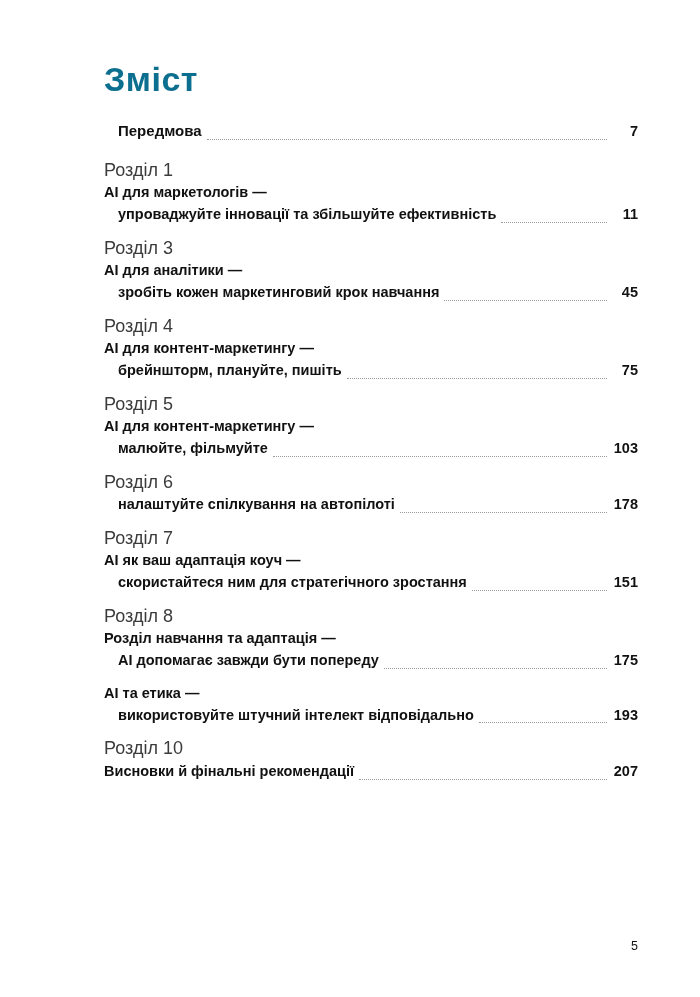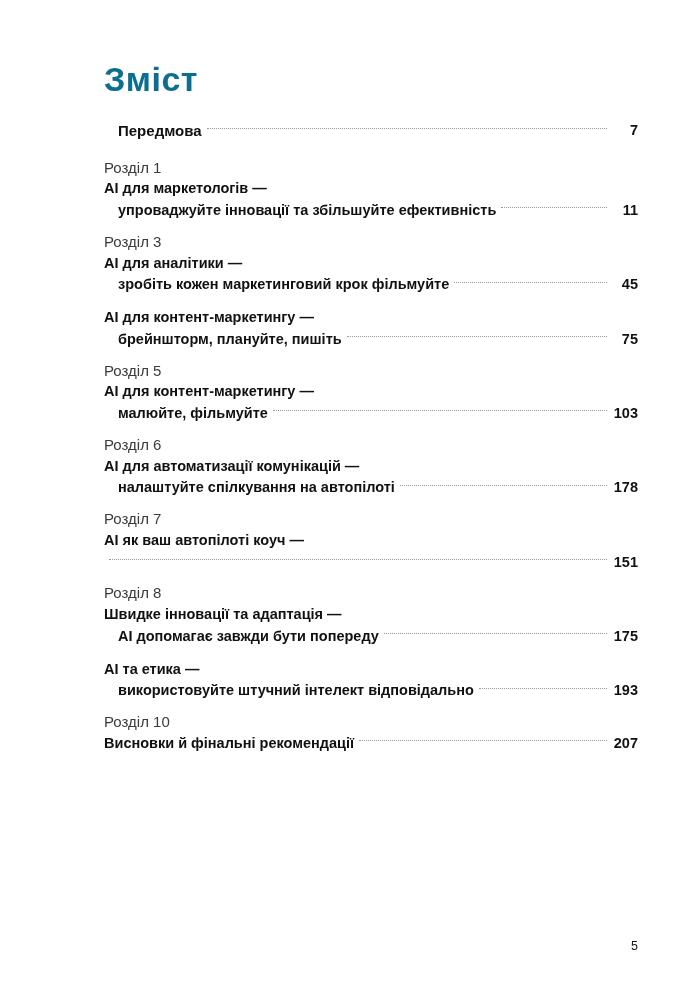--- a/index.html
+++ b/index.html
@@ -38,28 +38,28 @@
     top: 120px;
     width: 534px;
   }
   .entry {
     margin-bottom: 11px;
   }
   .entry.preface {
     margin-bottom: 16px;
   }
   .chapter-label {
-    font-size: 15px;
+    font-size: 18px;
     color: #3b3b3b;
     margin-bottom: 1px;
     line-height: 1.25;
   }
   .title-line {
     display: flex;
-    align-items: center;
+    align-items: flex-end;
     font-size: 14.5px;
     font-weight: bold;
     color: #111111;
     line-height: 1.5;
     white-space: nowrap;
   }
   .title-line .txt {
     flex: 0 0 auto;
   }
   .title-line.indent .txt {
@@ -122,27 +122,28 @@
       </div>
     </div>
 
 
     <div class="entry">
       <div class="chapter-label">Розділ 3</div>
       <div class="title-line">
         <span class="txt">AI для аналітики —</span>
       </div>
       <div class="title-line indent">
-        <span class="txt">зробіть кожен маркетинговий крок фільмуйте</span>
+        <span class="txt">зробіть кожен маркетинговий крок навчання</span>
         <span class="dots"></span>
         <span class="page-num">45</span>
       </div>
     </div>
 
     <div class="entry">
+      <div class="chapter-label">Розділ 4</div>
       <div class="title-line">
         <span class="txt">AI для контент-маркетингу —</span>
       </div>
       <div class="title-line indent">
         <span class="txt">брейншторм, плануйте, пишіть</span>
         <span class="dots"></span>
         <span class="page-num">75</span>
       </div>
     </div>
 
@@ -153,45 +154,43 @@
       </div>
       <div class="title-line indent">
         <span class="txt">малюйте, фільмуйте</span>
         <span class="dots"></span>
         <span class="page-num">103</span>
       </div>
     </div>
 
     <div class="entry">
       <div class="chapter-label">Розділ 6</div>
-      <div class="title-line">
-        <span class="txt">AI для автоматизації комунікацій —</span>
-      </div>
       <div class="title-line indent">
         <span class="txt">налаштуйте спілкування на автопілоті</span>
         <span class="dots"></span>
         <span class="page-num">178</span>
       </div>
     </div>
 
     <div class="entry">
       <div class="chapter-label">Розділ 7</div>
       <div class="title-line">
-        <span class="txt">AI як ваш автопілоті коуч —</span>
-      </div>
-      <div class="title-line indent">
+        <span class="txt">AI як ваш адаптація коуч —</span>
+      </div>
+      <div class="title-line indent">
+        <span class="txt">скористайтеся ним для стратегічного зростання</span>
         <span class="dots"></span>
         <span class="page-num">151</span>
       </div>
     </div>
 
     <div class="entry">
       <div class="chapter-label">Розділ 8</div>
       <div class="title-line">
-        <span class="txt">Швидке інновації та адаптація —</span>
+        <span class="txt">Розділ навчання та адаптація —</span>
       </div>
       <div class="title-line indent">
         <span class="txt">AI допомагає завжди бути попереду</span>
         <span class="dots"></span>
         <span class="page-num">175</span>
       </div>
     </div>
 
     <div class="entry">
       <div class="title-line">

